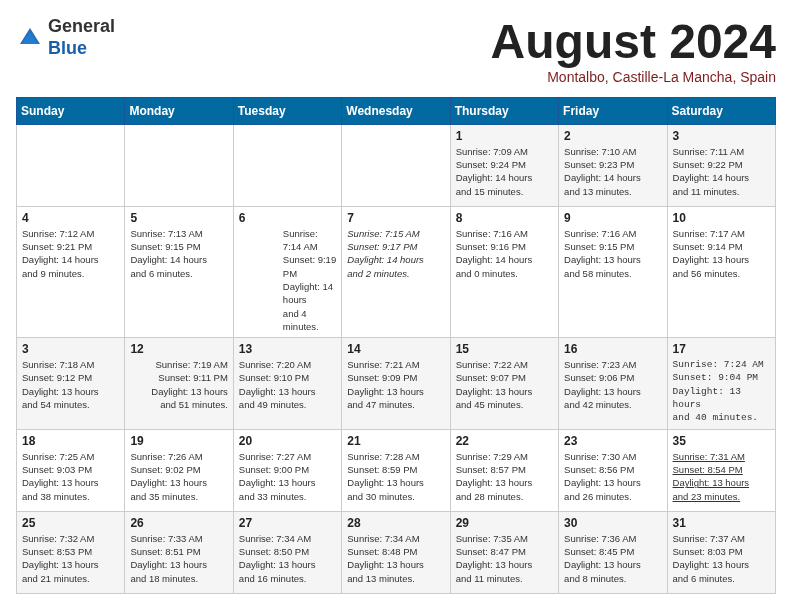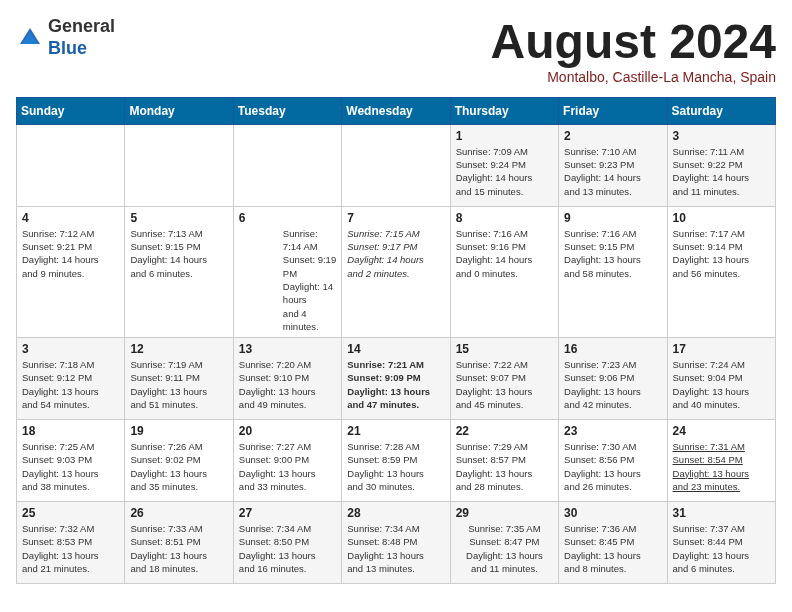--- a/index.html
+++ b/index.html
@@ -199,56 +199,56 @@
       <tr>
         <td>
           <div class="day-number">3</div>
           <div class="day-detail" style="white-space: pre-line;">Sunrise: 7:18 AM
 Sunset: 9:12 PM
 Daylight: 13 hours
 and 54 minutes.</div>
         </td>
         <td>
           <div class="day-number">12</div>
-          <div class="day-detail" style="white-space: pre-line;">Sunrise: 7:19 AM
+          <div class="day-detail" style="white-space: pre-line; text-align: right;">Sunrise: 7:19 AM
 Sunset: 9:11 PM
 Daylight: 13 hours
 and 51 minutes.</div>
         </td>
         <td>
           <div class="day-number">13</div>
           <div class="day-detail" style="white-space: pre-line;">Sunrise: 7:20 AM
 Sunset: 9:10 PM
 Daylight: 13 hours
 and 49 minutes.</div>
         </td>
         <td>
           <div class="day-number">14</div>
-          <div class="day-detail" style="white-space: pre-line; font-weight: bold;">Sunrise: 7:21 AM
+          <div class="day-detail" style="white-space: pre-line;">Sunrise: 7:21 AM
 Sunset: 9:09 PM
 Daylight: 13 hours
 and 47 minutes.</div>
         </td>
         <td>
           <div class="day-number">15</div>
           <div class="day-detail" style="white-space: pre-line;">Sunrise: 7:22 AM
 Sunset: 9:07 PM
 Daylight: 13 hours
 and 45 minutes.</div>
         </td>
         <td>
           <div class="day-number">16</div>
           <div class="day-detail" style="white-space: pre-line;">Sunrise: 7:23 AM
 Sunset: 9:06 PM
 Daylight: 13 hours
 and 42 minutes.</div>
         </td>
         <td>
           <div class="day-number">17</div>
-          <div class="day-detail" style="white-space: pre-line;">Sunrise: 7:24 AM
+          <div class="day-detail" style="white-space: pre-line; font-family: Liberation Mono, monospace;">Sunrise: 7:24 AM
 Sunset: 9:04 PM
 Daylight: 13 hours
 and 40 minutes.</div>
         </td>
       </tr>
       <tr>
         <td>
           <div class="day-number">18</div>
           <div class="day-detail" style="white-space: pre-line;">Sunrise: 7:25 AM
 Sunset: 9:03 PM
@@ -284,21 +284,21 @@
 and 28 minutes.</div>
         </td>
         <td>
           <div class="day-number">23</div>
           <div class="day-detail" style="white-space: pre-line;">Sunrise: 7:30 AM
 Sunset: 8:56 PM
 Daylight: 13 hours
 and 26 minutes.</div>
         </td>
         <td>
-          <div class="day-number">24</div>
+          <div class="day-number">35</div>
           <div class="day-detail" style="white-space: pre-line; text-decoration: underline;">Sunrise: 7:31 AM
 Sunset: 8:54 PM
 Daylight: 13 hours
 and 23 minutes.</div>
         </td>
       </tr>
       <tr>
         <td>
           <div class="day-number">25</div>
           <div class="day-detail" style="white-space: pre-line;">Sunrise: 7:32 AM
@@ -322,34 +322,34 @@
         </td>
         <td>
           <div class="day-number">28</div>
           <div class="day-detail" style="white-space: pre-line;">Sunrise: 7:34 AM
 Sunset: 8:48 PM
 Daylight: 13 hours
 and 13 minutes.</div>
         </td>
         <td>
           <div class="day-number">29</div>
-          <div class="day-detail" style="white-space: pre-line; text-align: center;">Sunrise: 7:35 AM
+          <div class="day-detail" style="white-space: pre-line;">Sunrise: 7:35 AM
 Sunset: 8:47 PM
 Daylight: 13 hours
 and 11 minutes.</div>
         </td>
         <td>
           <div class="day-number">30</div>
           <div class="day-detail" style="white-space: pre-line;">Sunrise: 7:36 AM
 Sunset: 8:45 PM
 Daylight: 13 hours
 and 8 minutes.</div>
         </td>
         <td>
           <div class="day-number">31</div>
           <div class="day-detail" style="white-space: pre-line;">Sunrise: 7:37 AM
-Sunset: 8:44 PM
+Sunset: 8:03 PM
 Daylight: 13 hours
 and 6 minutes.</div>
         </td>
       </tr>
     </tbody>
 </table>
 
 </body></html>

